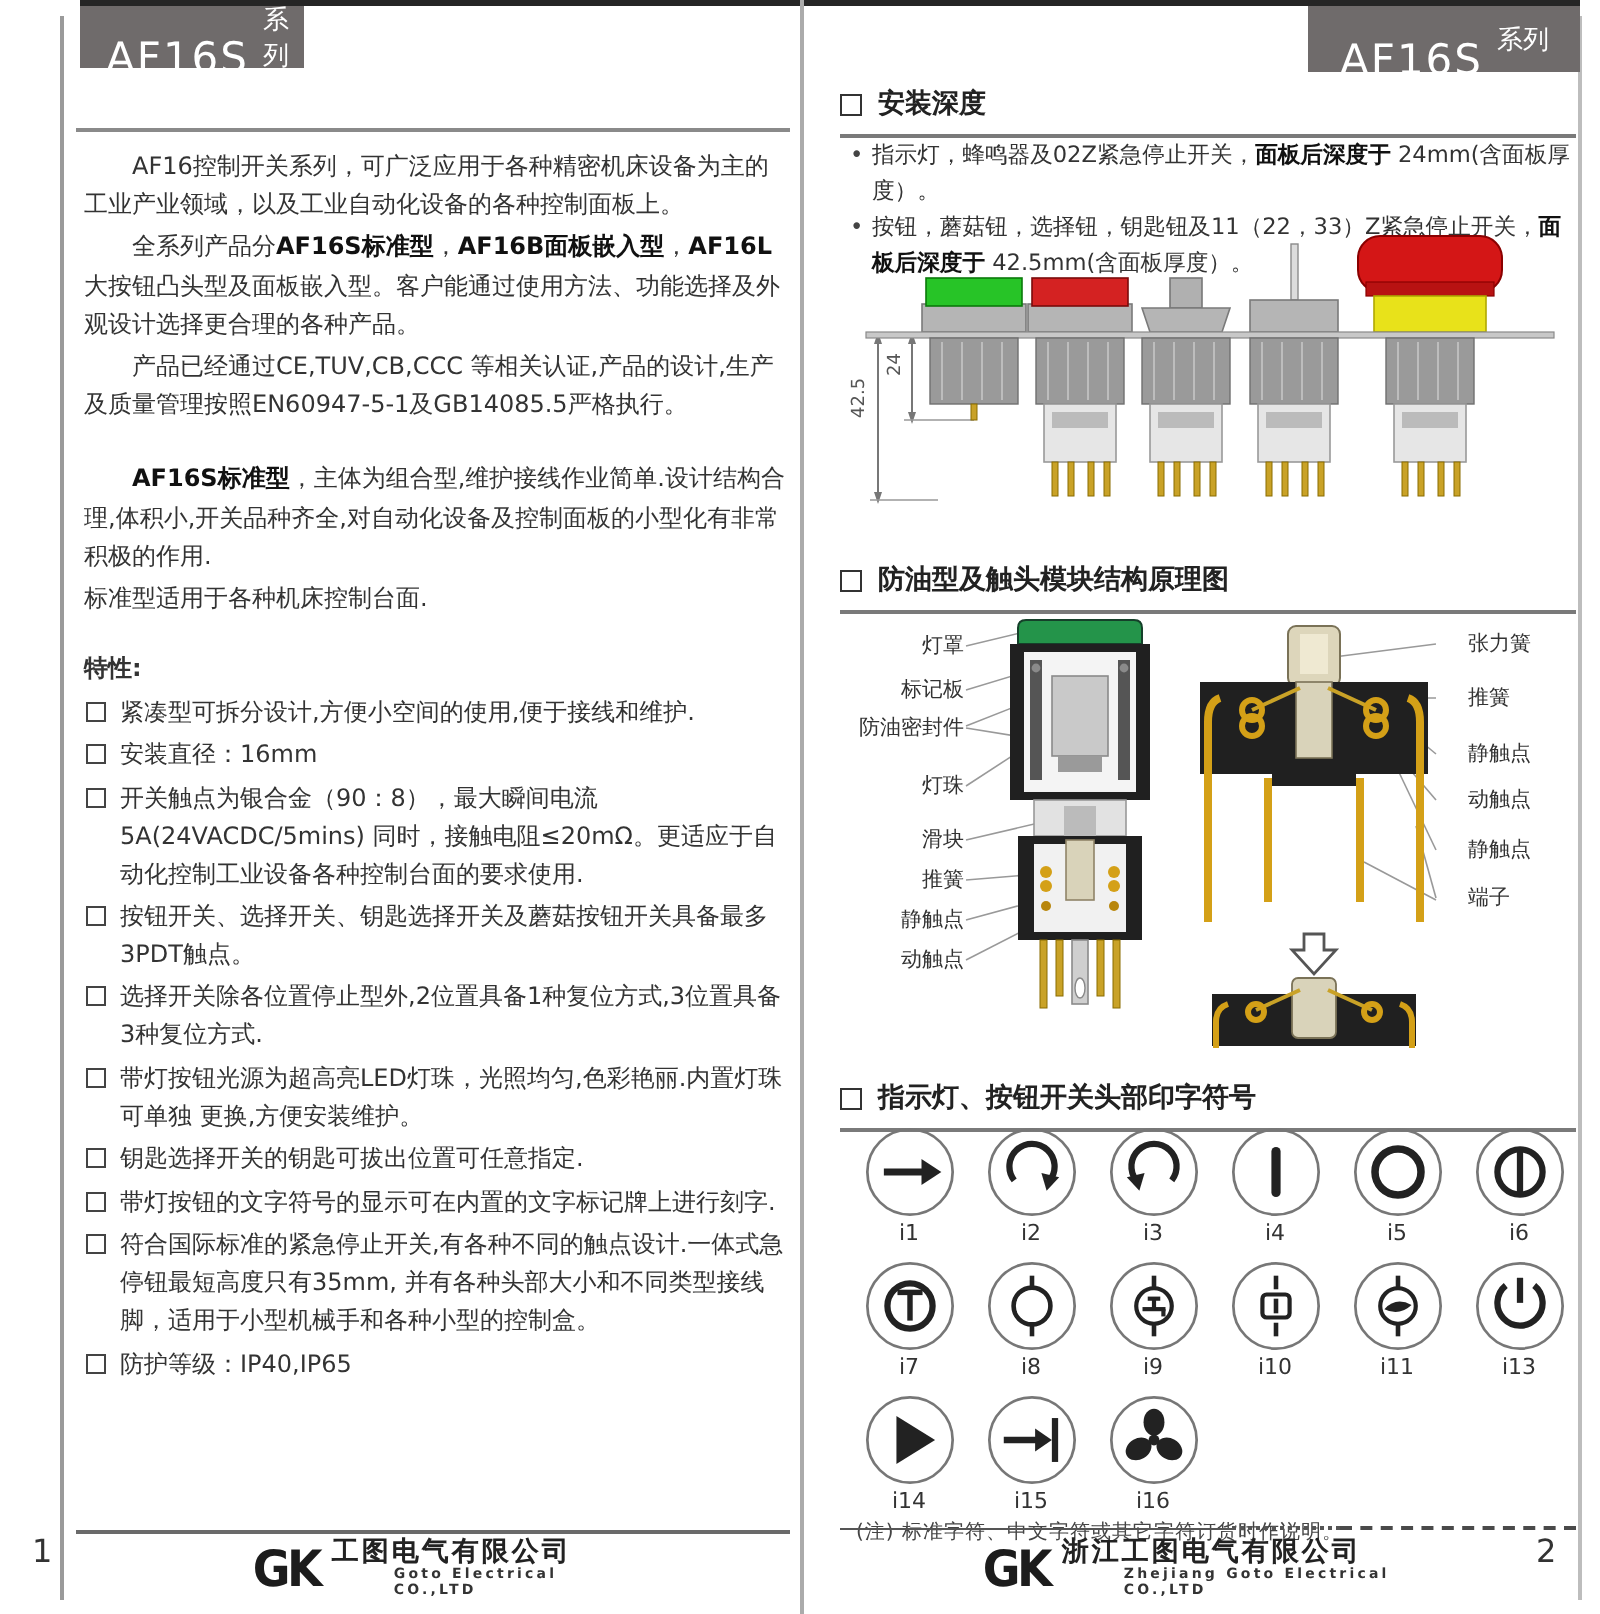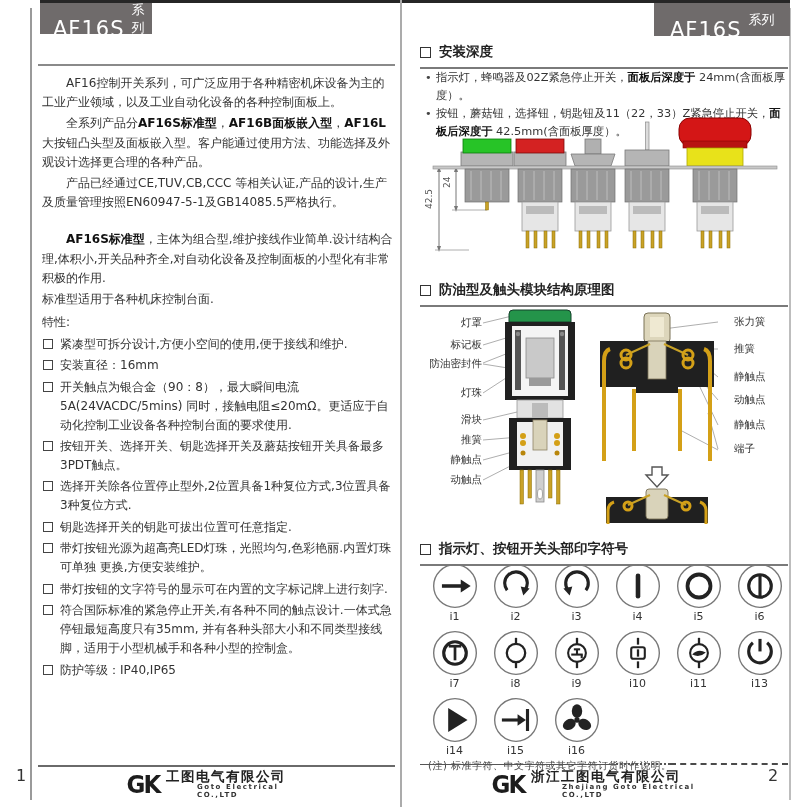--- a/index.html
+++ b/index.html
@@ -23,21 +23,21 @@
   .hdr .series { font-size:21px; letter-spacing:1px;margin-top:21px; }
   .hdr .suffix { font-size:13px; }
 
   .hr-left-head { left:38px; top:64px; width:357px; height:2px; background:#8a8a8a; }
 
   
   .intro { left:42px; top:74px; width:352px; font-size:12px; line-height:1.6; color:#333; }
   .intro p { margin-bottom:2px; }
   .intro p.ind { text-indent:2em; }
   .intro p.gap { margin-top:18px; }
-  .feat-title { margin-top:4px; }
+  .feat-title { margin-top:16px;font-weight:bold; }
   ul.features { list-style:none; margin-top:2px; }
   ul.features li { position:relative; padding-left:18px; margin:2.5px 0; line-height:1.58; }
   ul.features li::before { content:''; position:absolute; left:1px; top:4px; width:8px; height:8px; border:1.5px solid #444; background:#fff; }
   b, .b { font-weight:bold; color:#111; }
 
   
   .sec-h { display:flex; align-items:center; gap:8px; font-size:13.5px; font-weight:bold; color:#222;
            padding-bottom:6px; border-bottom:2px solid #7a7a7a; }
   .sec-h .sq { width:11px; height:11px; border:1.8px solid #333; background:#fff; flex:0 0 auto; }
 
@@ -90,22 +90,22 @@
   <p class="ind"><span>产品已经通过CE,TUV,CB,CCC 等相关认证,产品的设计,生产及质量管理按照EN60947-5-1及GB14085.5严格执行。</span></p>
   <p class="ind gap"><span class="b">AF16S标准型</span><span>，主体为组合型,维护接线作业简单.设计结构合理,体积小,开关品种齐全,对自动化设备及控制面板的小型化有非常积极的作用.</span></p>
   <p><span>标准型适用于各种机床控制台面.</span></p>
   <p class="feat-title">特性:</p>
   <ul class="features">
     <li>紧凑型可拆分设计,方便小空间的使用,便于接线和维护.</li>
     <li>安装直径：16mm</li>
     <li>开关触点为银合金（90：8），最大瞬间电流5A(24VACDC/5mins) 同时，接触电阻≤20mΩ。更适应于自动化控制工业设备各种控制台面的要求使用.</li>
     <li>按钮开关、选择开关、钥匙选择开关及蘑菇按钮开关具备最多3PDT触点。</li>
     <li>选择开关除各位置停止型外,2位置具备1种复位方式,3位置具备3种复位方式.</li>
+    <li>带灯按钮光源为超高亮LED灯珠，光照均匀,色彩艳丽.内置灯珠可单独 更换,方便安装维护。</li>
     <li>钥匙选择开关的钥匙可拔出位置可任意指定.</li>
-    <li>带灯按钮光源为超高亮LED灯珠，光照均匀,色彩艳丽.内置灯珠可单独 更换,方便安装维护。</li>
     <li>带灯按钮的文字符号的显示可在内置的文字标记牌上进行刻字.</li>
     <li>符合国际标准的紧急停止开关,有各种不同的触点设计.一体式急停钮最短高度只有35mm, 并有各种头部大小和不同类型接线脚，适用于小型机械手和各种小型的控制盒。</li>
     <li>防护等级：IP40,IP65</li>
   </ul>
 </div>
 
 <div class="abs hr-foot-left"></div>
 <div class="abs pageno" style="left:16px;top:766px;">1</div>
 <div class="abs logo" style="left:125px;top:769px;width:195px;">
   <span class="gk">GK</span>

